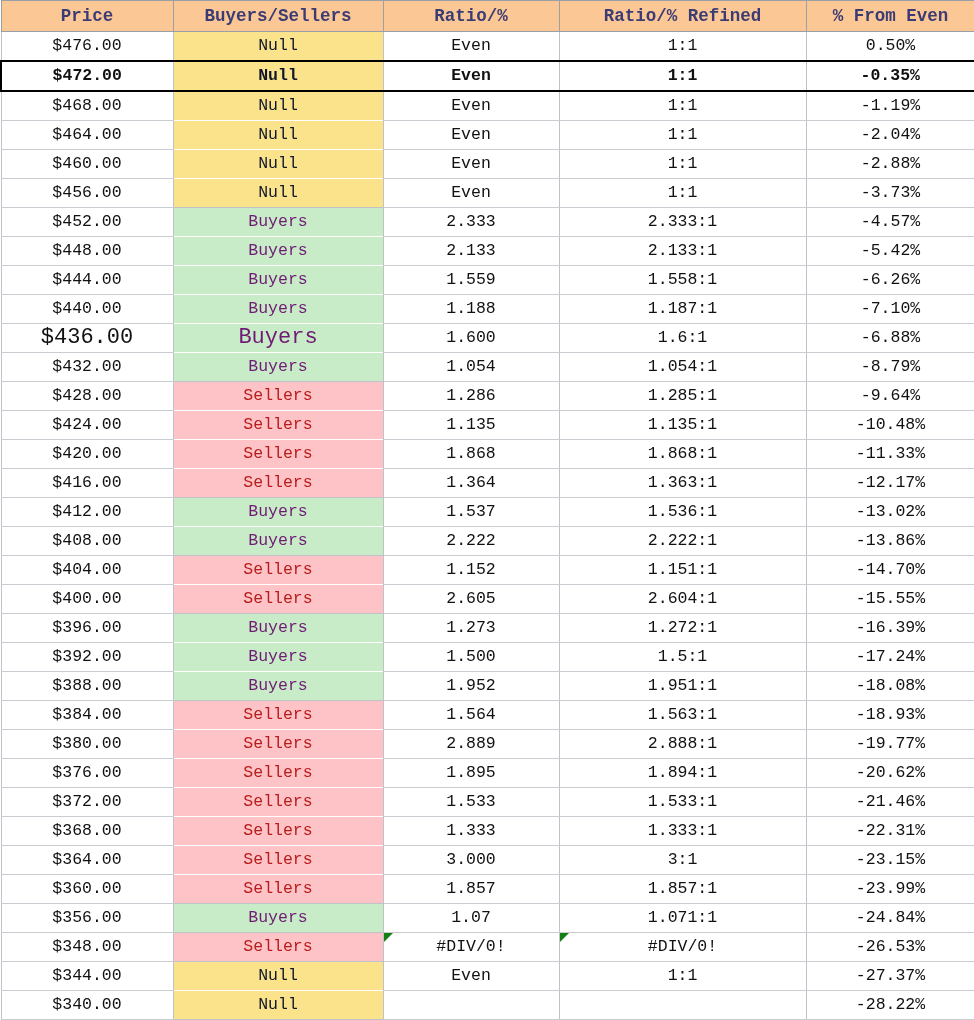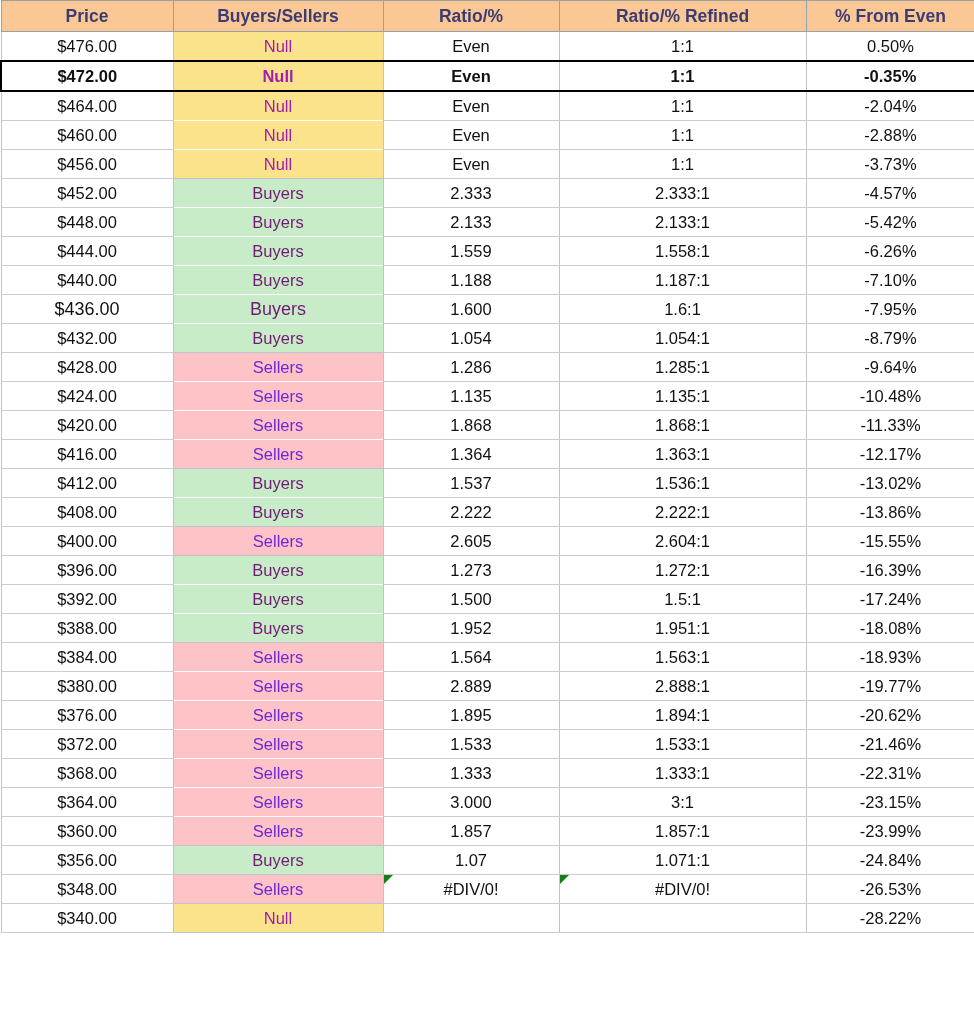--- a/index.html
+++ b/index.html
@@ -6,20 +6,21 @@
   body{
     width:974px;height:1020px;
     background:#ffffff;
     font-family:"Liberation Sans","DejaVu Sans",sans-serif;
     overflow:hidden;
   }
   #sheet{
     width:974px;height:884px;
     position:relative;
     box-sizing:border-box;
+    font-family:Liberation Mono, monospace;
   }
   table.grid{
     border-collapse:collapse;
     table-layout:fixed;
     width:974px;
   }
   table.grid col.c0{width:172px;}
   table.grid col.c1{width:210px;}
   table.grid col.c2{width:176px;}
   table.grid col.c3{width:247px;}
@@ -53,38 +54,38 @@
     border-left:1px solid #9aa0a6;
     border-right:1px solid #9aa0a6;
   }
   
   th.sep, td.sep{border-left:1px solid #bfc3c9;}
 
   td.price{font-weight:normal;}
   td.cat{font-weight:normal;}
 
   
-  td.fill-null{background:#fbe38c;color:#a21caf;border-top-color:transparent;border-bottom-color:transparent;}
+  td.fill-null{background:#fbe38c;color:#0f172a;border-top-color:transparent;border-bottom-color:transparent;}
   td.fill-buyers{background:#c8ecc8;color:#701a75;border-top-color:transparent;border-bottom-color:transparent;}
-  td.fill-sellers{background:#fdc3c6;color:#6d28d9;border-top-color:transparent;border-bottom-color:transparent;}
+  td.fill-sellers{background:#fdc3c6;color:#b91c1c;border-top-color:transparent;border-bottom-color:transparent;}
   
   td.cat{position:relative;}
 
   
   tr.hl td{
     font-weight:bold;
     border-top:2px solid #000000;
     border-bottom:2px solid #000000;
   }
   tr.hl td.price{border-left:2px solid #000000;}
   tr.hl td.last{border-right:2px solid #000000;}
   tr.hl td.fill-null{border-top:2px solid #000000;border-bottom:2px solid #000000;}
 
   
-  tr.big td.price, tr.big td.cat{font-size:18px;}
+  tr.big td.price, tr.big td.cat{font-size:22px;}
 
   
   td.err{position:relative;}
   td.err .tri{
     position:absolute;
     top:0;left:0;
     width:0;height:0;
     border-top:9px solid #128012;
     border-right:9px solid transparent;
     pointer-events:none;
@@ -121,20 +122,27 @@
           <td class="sep last">0.50%</td>
         </tr>
         <tr class="hl">
           <td class="price">$472.00</td>
           <td class="cat sep fill-null" style="border-top: 2px solid rgb(0, 0, 0); border-bottom: 2px solid rgb(0, 0, 0);">Null</td>
           <td class="sep"><span>Even</span></td>
           <td class="sep"><span>1:1</span></td>
           <td class="sep last">-0.35%</td>
         </tr>
         <tr>
+          <td class="price">$468.00</td>
+          <td class="cat sep fill-null">Null</td>
+          <td class="sep"><span>Even</span></td>
+          <td class="sep"><span>1:1</span></td>
+          <td class="sep last">-1.19%</td>
+        </tr>
+        <tr>
           <td class="price">$464.00</td>
           <td class="cat sep fill-null">Null</td>
           <td class="sep"><span>Even</span></td>
           <td class="sep"><span>1:1</span></td>
           <td class="sep last">-2.04%</td>
         </tr>
         <tr>
           <td class="price">$460.00</td>
           <td class="cat sep fill-null">Null</td>
           <td class="sep"><span>Even</span></td>
@@ -174,21 +182,21 @@
           <td class="cat sep fill-buyers">Buyers</td>
           <td class="sep"><span>1.188</span></td>
           <td class="sep"><span>1.187:1</span></td>
           <td class="sep last">-7.10%</td>
         </tr>
         <tr class="big">
           <td class="price">$436.00</td>
           <td class="cat sep fill-buyers">Buyers</td>
           <td class="sep"><span>1.600</span></td>
           <td class="sep"><span>1.6:1</span></td>
-          <td class="sep last">-7.95%</td>
+          <td class="sep last">-6.88%</td>
         </tr>
         <tr>
           <td class="price">$432.00</td>
           <td class="cat sep fill-buyers" style="border-bottom: 1px solid rgb(191, 195, 201);">Buyers</td>
           <td class="sep"><span>1.054</span></td>
           <td class="sep"><span>1.054:1</span></td>
           <td class="sep last">-8.79%</td>
         </tr>
         <tr>
           <td class="price">$428.00</td>
@@ -226,20 +234,27 @@
           <td class="sep last">-13.02%</td>
         </tr>
         <tr>
           <td class="price">$408.00</td>
           <td class="cat sep fill-buyers" style="border-bottom: 1px solid rgb(191, 195, 201);">Buyers</td>
           <td class="sep"><span>2.222</span></td>
           <td class="sep"><span>2.222:1</span></td>
           <td class="sep last">-13.86%</td>
         </tr>
         <tr>
+          <td class="price">$404.00</td>
+          <td class="cat sep fill-sellers" style="border-top: 1px solid rgb(191, 195, 201);">Sellers</td>
+          <td class="sep"><span>1.152</span></td>
+          <td class="sep"><span>1.151:1</span></td>
+          <td class="sep last">-14.70%</td>
+        </tr>
+        <tr>
           <td class="price">$400.00</td>
           <td class="cat sep fill-sellers" style="border-bottom: 1px solid rgb(191, 195, 201);">Sellers</td>
           <td class="sep"><span>2.605</span></td>
           <td class="sep"><span>2.604:1</span></td>
           <td class="sep last">-15.55%</td>
         </tr>
         <tr>
           <td class="price">$396.00</td>
           <td class="cat sep fill-buyers" style="border-top: 1px solid rgb(191, 195, 201);">Buyers</td>
           <td class="sep"><span>1.273</span></td>
@@ -317,20 +332,27 @@
           <td class="sep last">-24.84%</td>
         </tr>
         <tr>
           <td class="price">$348.00</td>
           <td class="cat sep fill-sellers" style="border-bottom: 1px solid rgb(191, 195, 201);">Sellers</td>
           <td class="sep err"><span class="tri"></span><span>#DIV/0!</span></td>
           <td class="sep err"><span class="tri"></span><span>#DIV/0!</span></td>
           <td class="sep last">-26.53%</td>
         </tr>
         <tr>
+          <td class="price">$344.00</td>
+          <td class="cat sep fill-null" style="border-top: 1px solid rgb(191, 195, 201);">Null</td>
+          <td class="sep"><span>Even</span></td>
+          <td class="sep"><span>1:1</span></td>
+          <td class="sep last">-27.37%</td>
+        </tr>
+        <tr>
           <td class="price">$340.00</td>
           <td class="cat sep fill-null" style="border-bottom: 1px solid rgb(191, 195, 201);">Null</td>
           <td class="sep"></td>
           <td class="sep"></td>
           <td class="sep last">-28.22%</td>
         </tr>
       </tbody>
   </table>
 </div>
 

